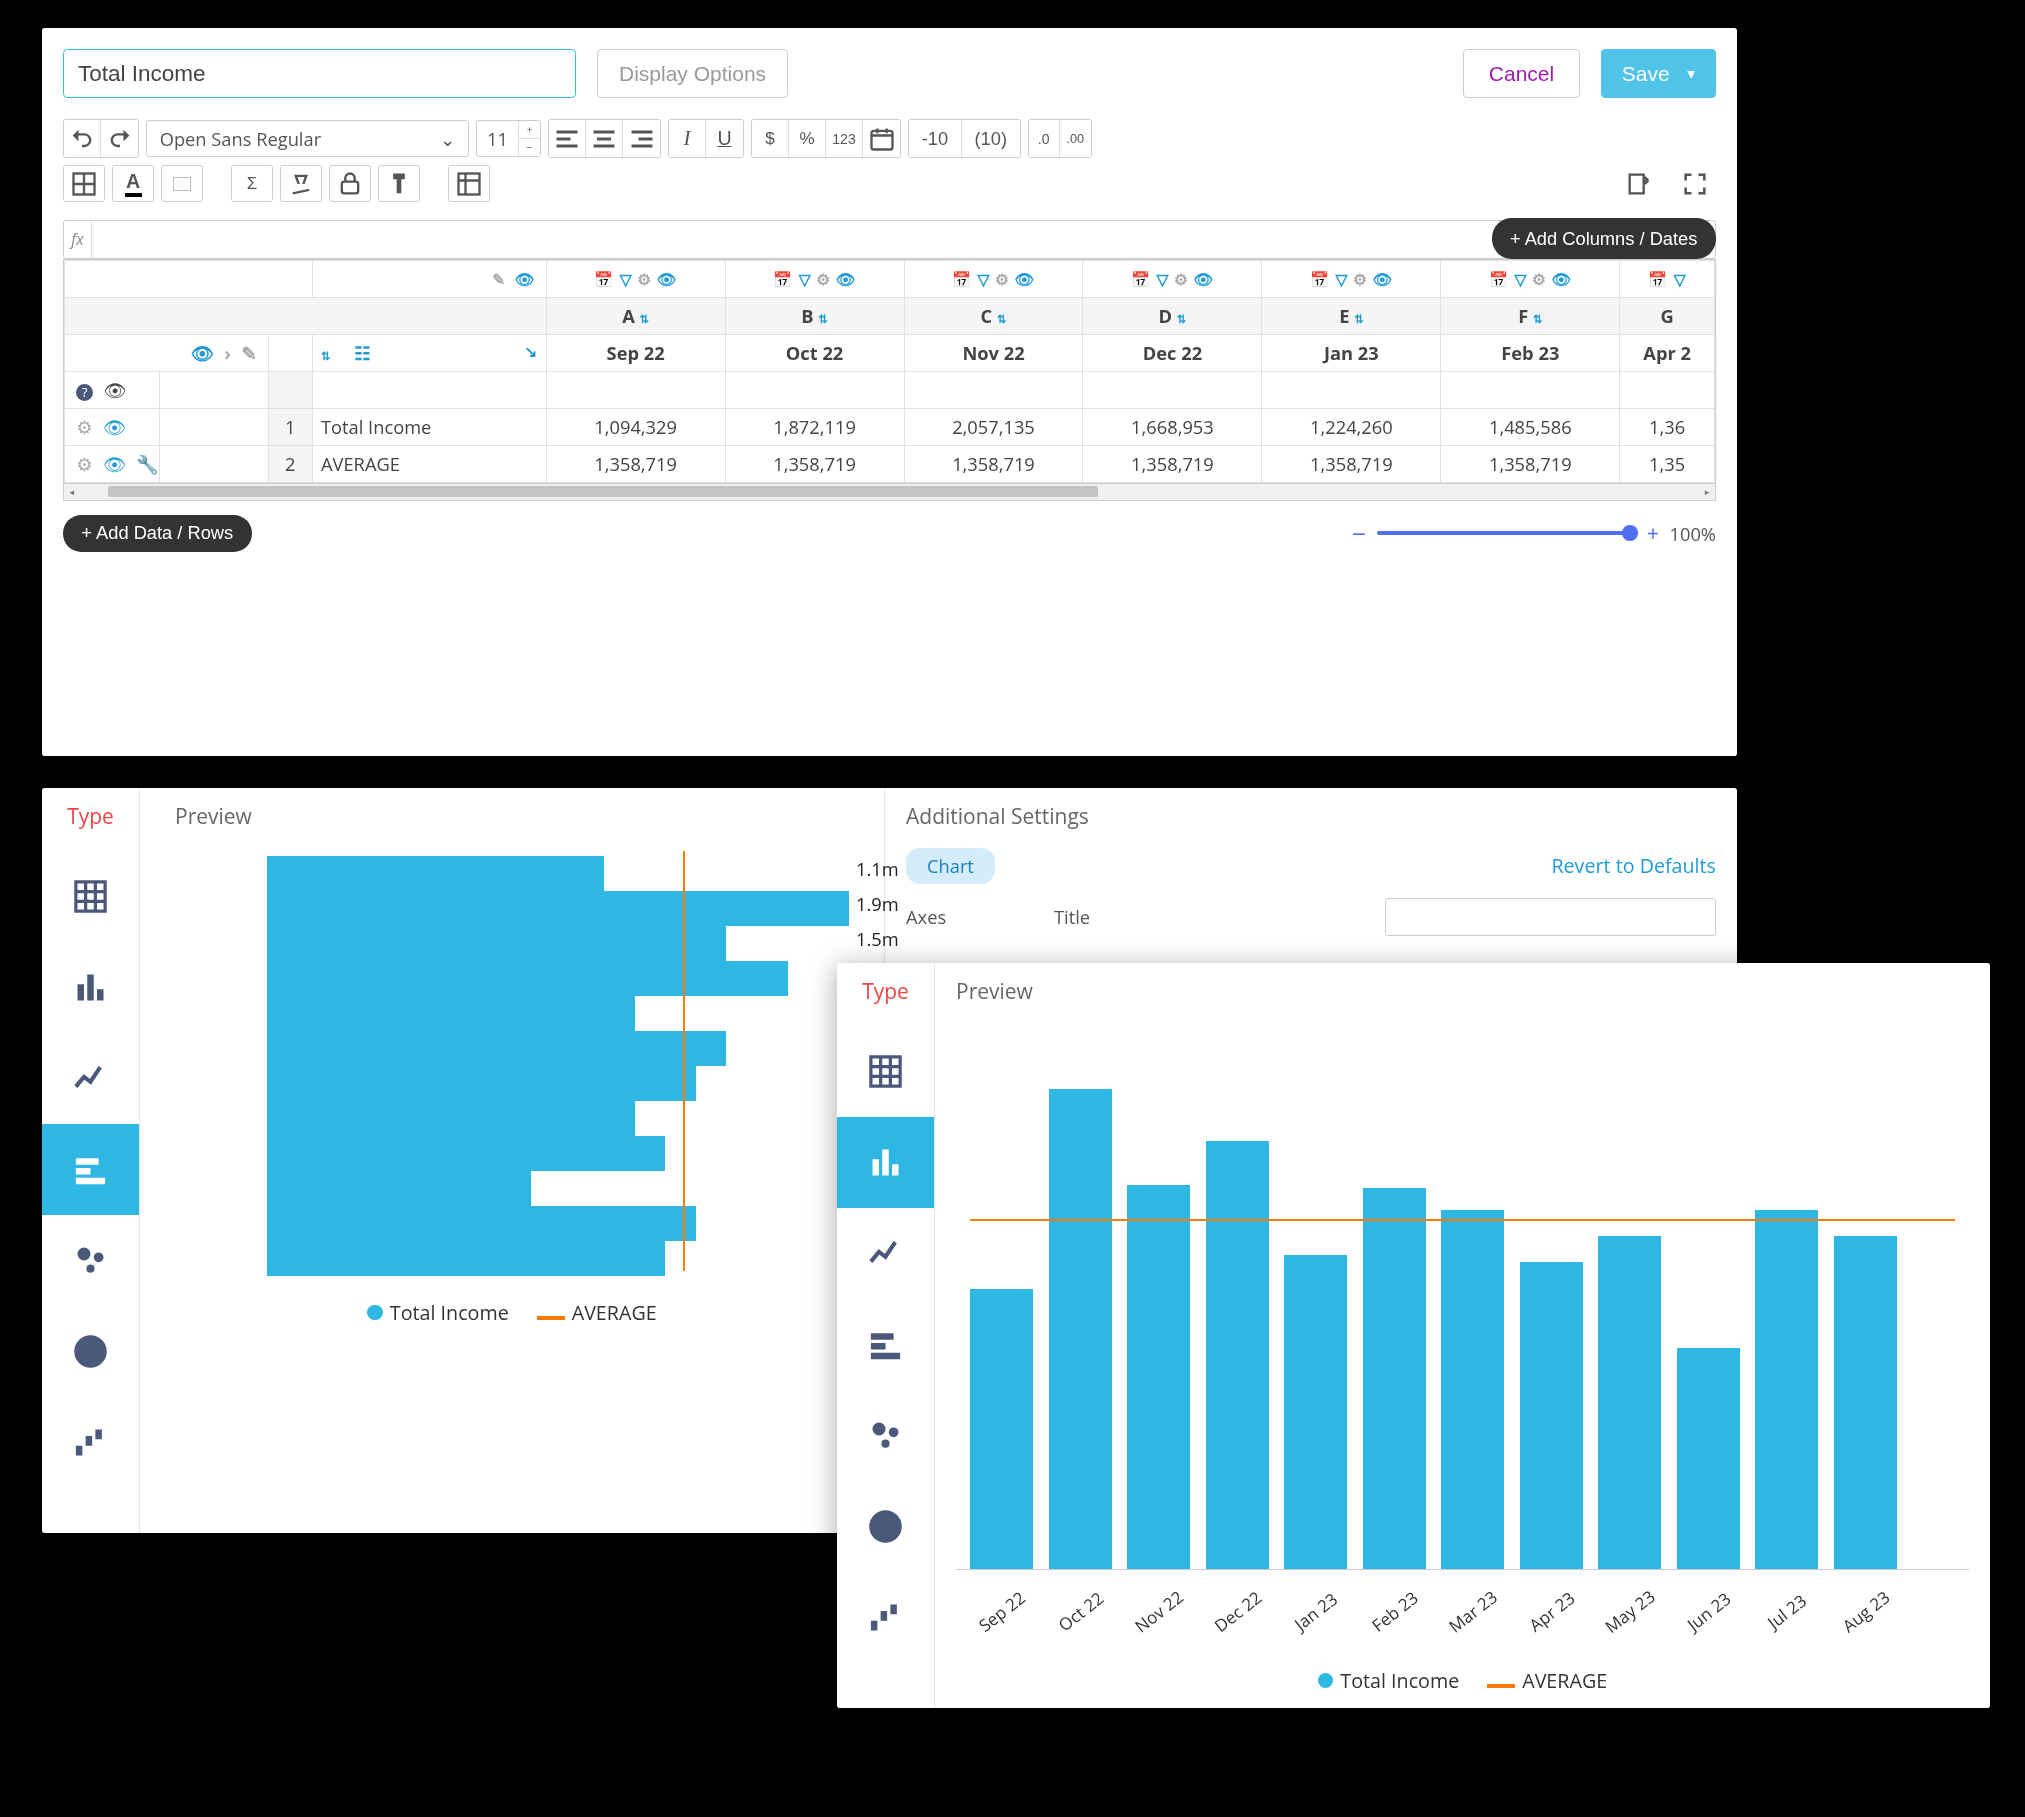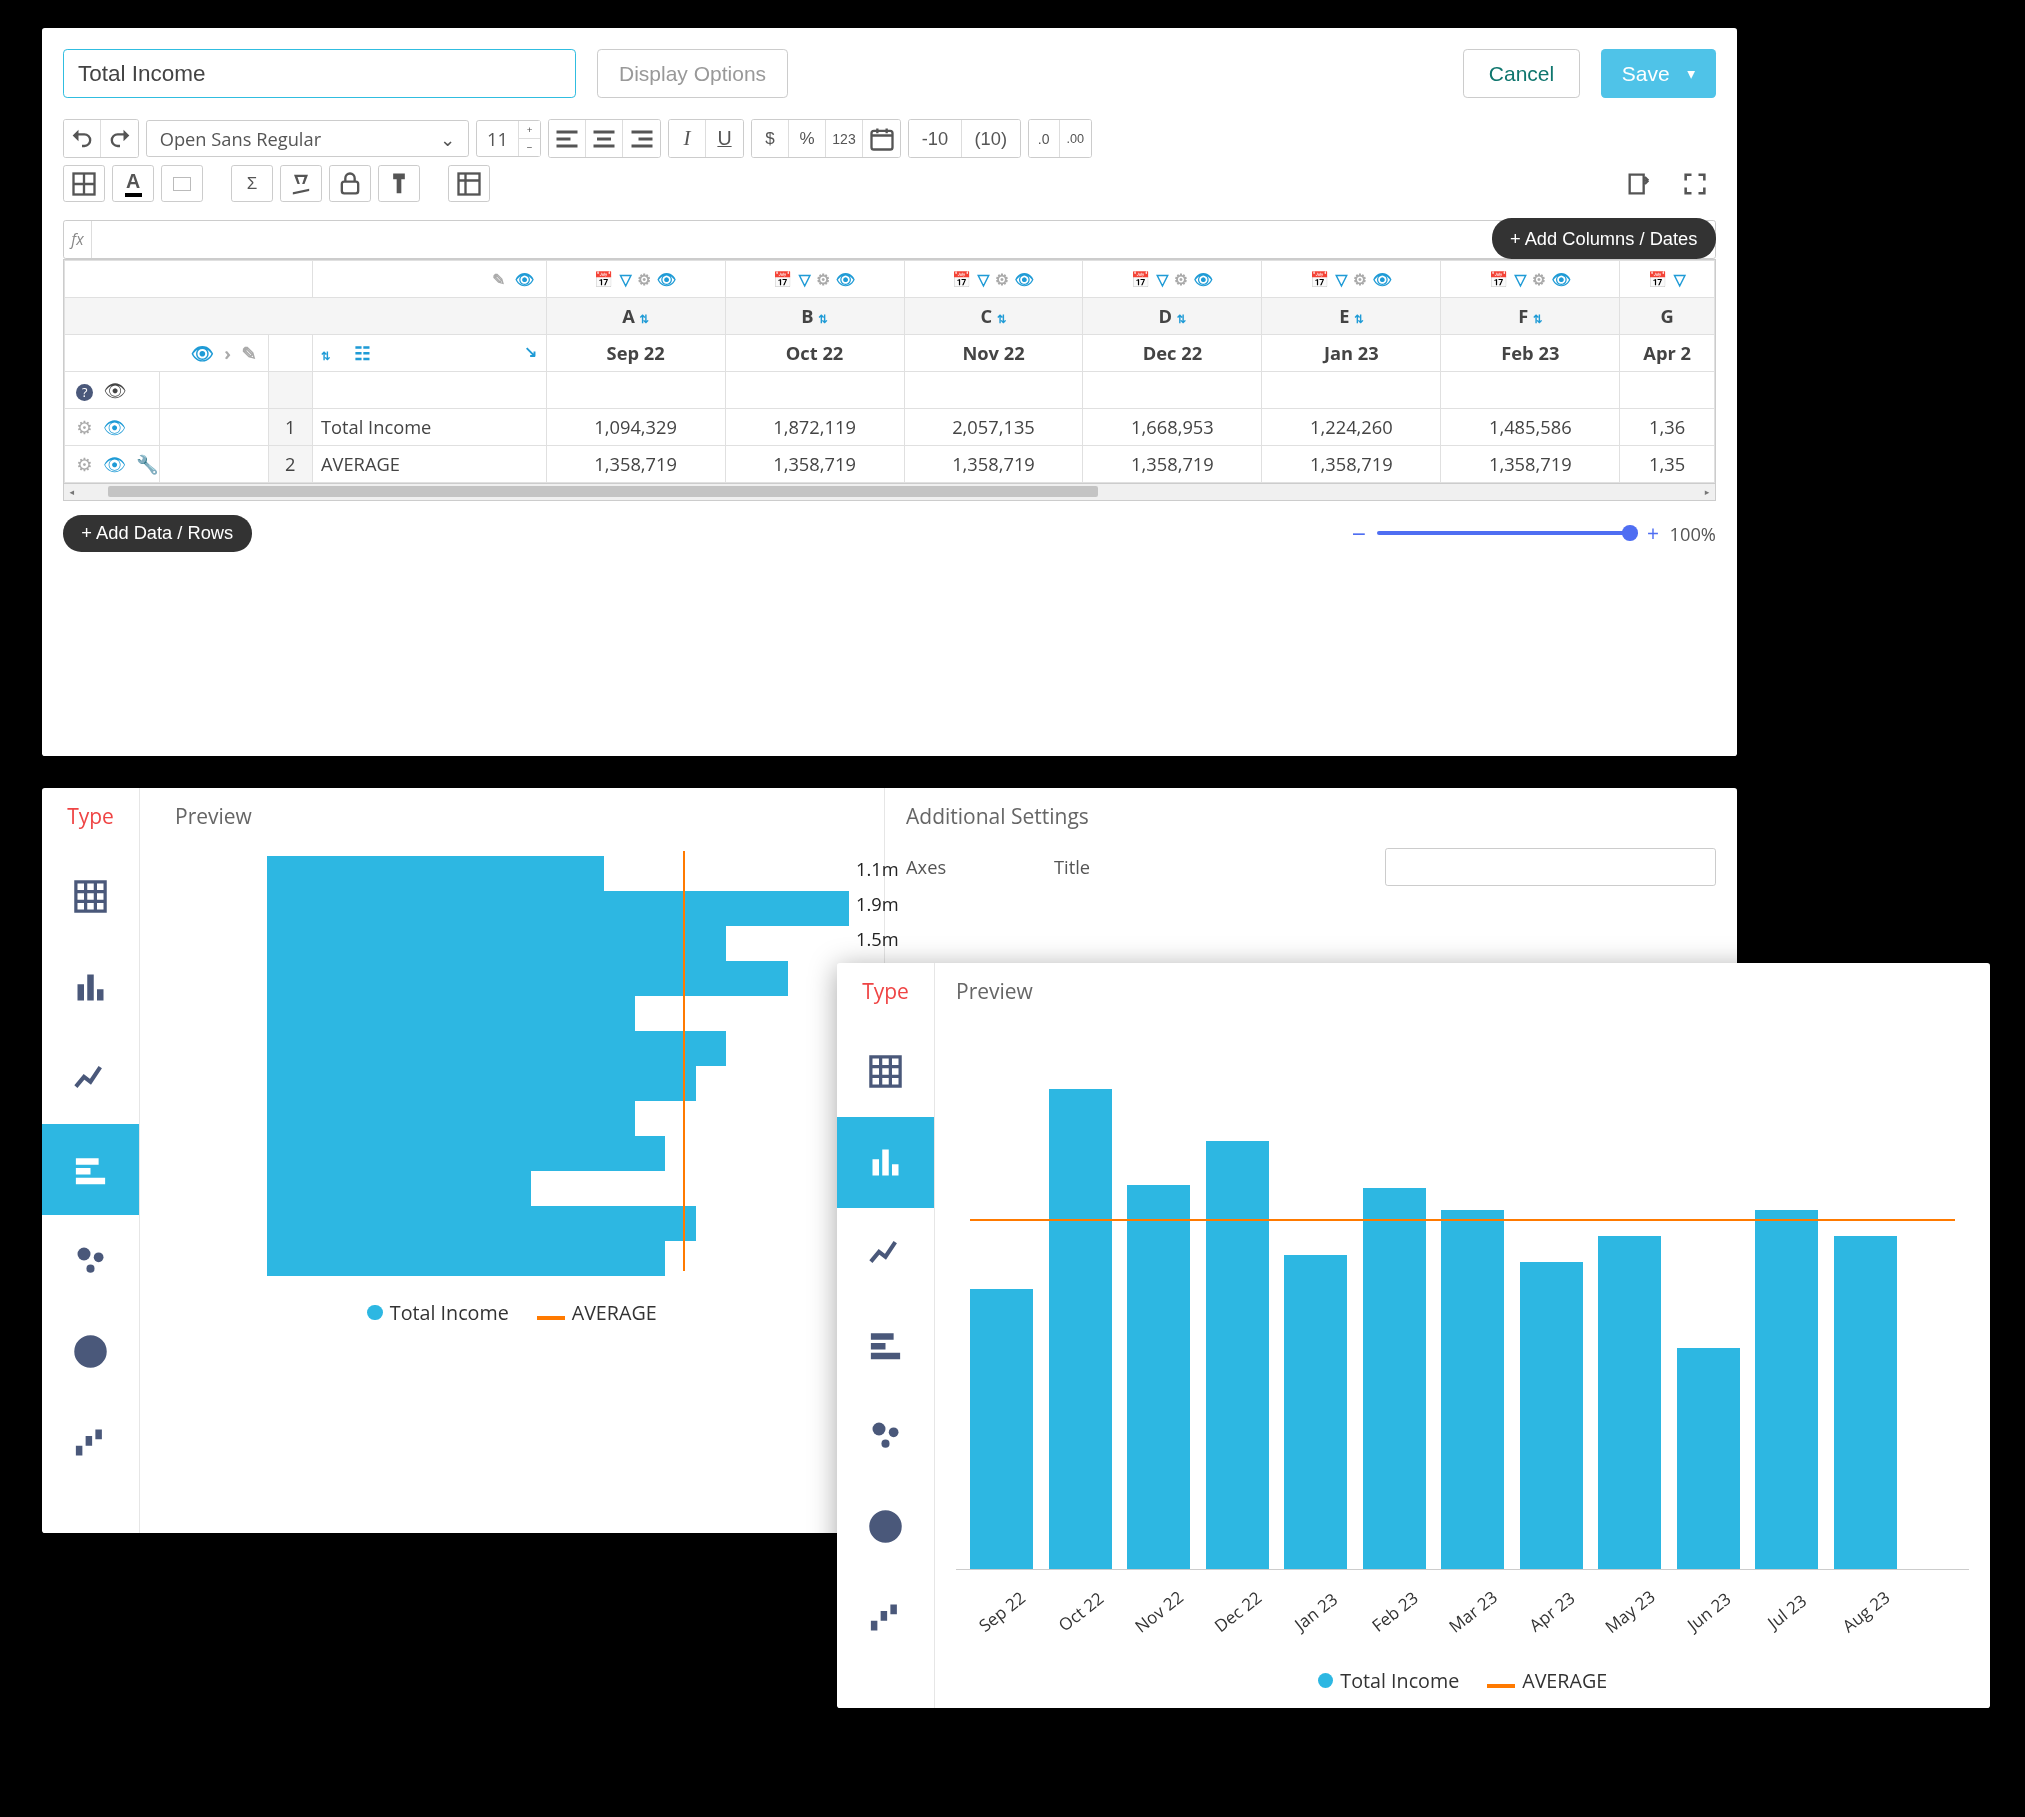--- a/index.html
+++ b/index.html
@@ -52,21 +52,21 @@
     cursor: pointer;
   }
   .spacer-flex { flex: 1; }
   .cancel-btn {
     height: 49px;
     padding: 0 24.6px;
     border: 0.7px solid #ccc;
     background: #fff;
     border-radius: 4.2px;
     font-size: 21px;
-    color: #0f766e;
+    color: #a21caf;
     cursor: pointer;
   }
   .save-btn {
     height: 49px;
     padding: 0 21px;
     background: #4fc3e8;
     color: #fff;
     border: none;
     border-radius: 4.2px;
     font-size: 21px;
@@ -902,20 +902,24 @@
         <div class="hbar-avg-line" style="left: 529px;"></div>
       </div>
     <div class="legend1">
       <span><span class="leg-dot"></span><span>Total Income</span></span>
       <span><span class="leg-line"></span><span>AVERAGE</span></span>
     </div>
   </div>
 
   <div class="addl-settings">
     <div class="addl-title">Additional Settings</div>
+    <div class="tabs-row">
+      <div class="pill-tab">Chart</div>
+      <div class="revert-link">Revert to Defaults</div>
+    </div>
     <div class="settings-grid">
       <div class="lbl-col">
         <div>Axes</div>
       </div>
       <div style="display:flex;flex-direction:column;gap:5.6px;flex:1">
         <div>Title</div>
       </div>
       <input class="settings-input" style="">
     </div>
   </div>

